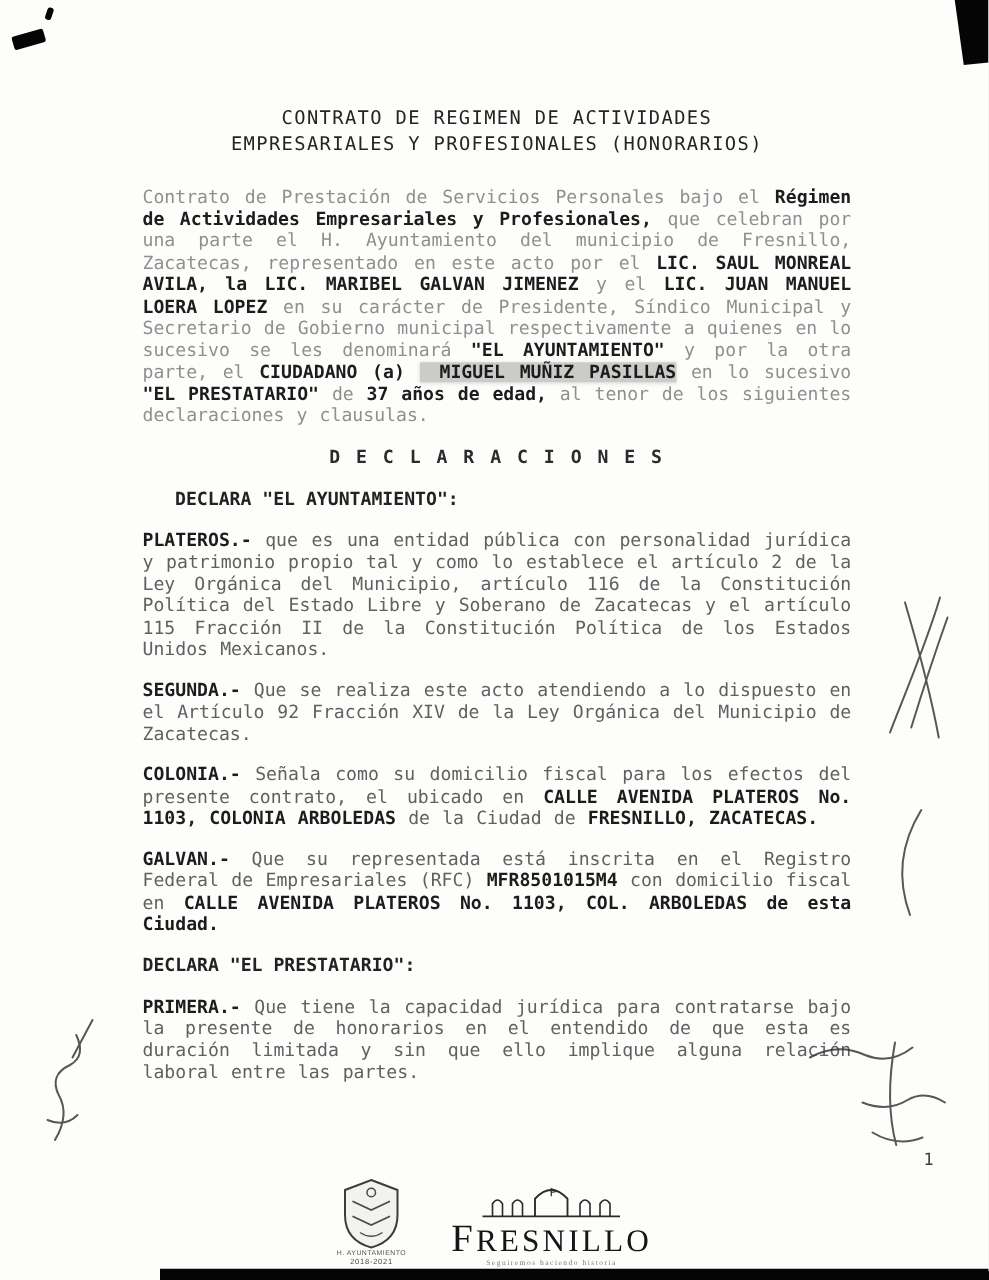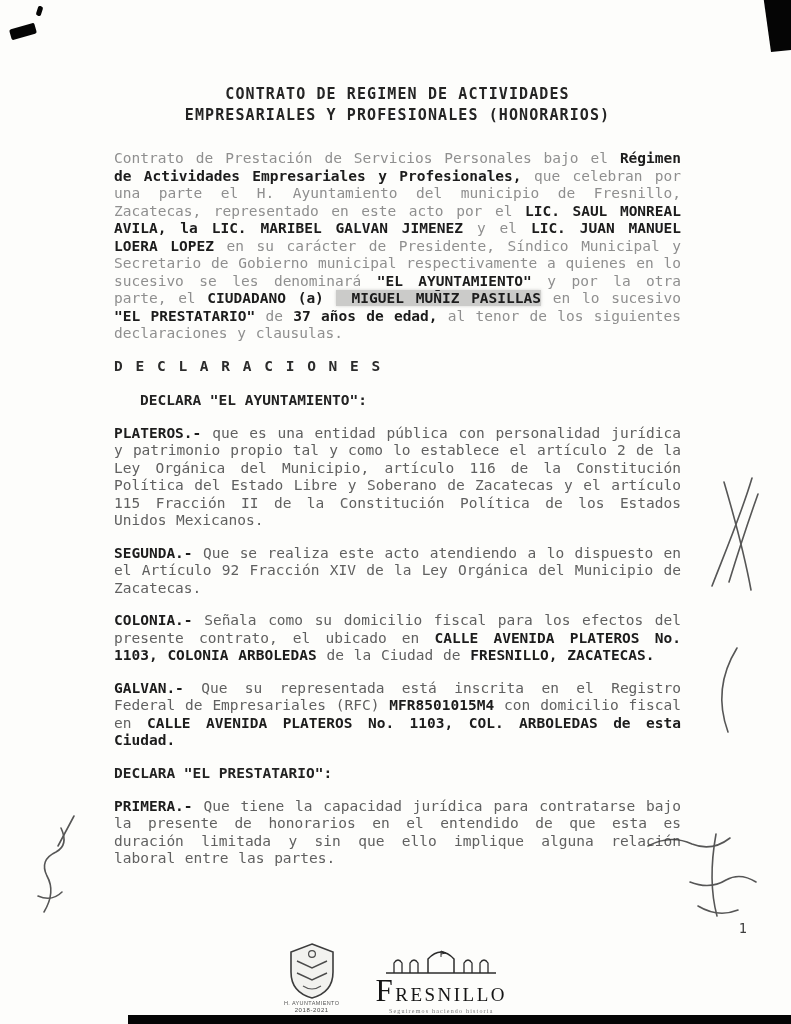--- a/index.html
+++ b/index.html
@@ -4,49 +4,49 @@
 <style>
   html,body{margin:0;padding:0;background:#e9e9e9;}
   .page{
     position:relative;width:791px;height:1024px;margin:0 auto;
     background:#fdfdfb;overflow:hidden;
     font-family:"DejaVu Sans Mono","Liberation Mono",monospace;
     display:flex;flex-direction:column;box-sizing:border-box;
   }
   .content{padding:84px 110px 0 114px;}
   .title{
-    font-size:15px;font-weight:700;color:#242424;text-align:center;
+    font-size:15px;font-weight:400;color:#242424;text-align:center;
     letter-spacing:1.1px;line-height:21px;margin:0 0 24px 0;
   }
   .para{
     font-size:14.5px;line-height:17.5px;text-align:justify;
     margin:0 0 15px 0;color:#606060;word-spacing:1px;
   }
   .intro{color:#8f8f8f;}
   .b{font-weight:700;color:#1c1c1c;}
   .hl{background:rgba(128,128,128,0.40);box-shadow:0 0 3px rgba(128,128,128,0.35);padding-left:16px;}
   .decl-heading{
-    font-size:14.5px;font-weight:700;color:#2b2b2b;text-align:left;
+    font-size:14.5px;font-weight:700;color:#2b2b2b;text-align:center;
     letter-spacing:2px;margin:8px 0 18px 0;
   }
   .declares{
     font-size:14.5px;font-weight:700;color:#222;
     margin:2px 0 17px 0;padding-left:26px;
   }
   
   .footer{
     margin-top:auto;position:relative;display:flex;justify-content:center;
     align-items:flex-end;gap:36px;padding:0 0 10px 0;min-height:96px;
   }
   .page-number{position:absolute;right:44px;top:2px;font-size:13.5px;color:#3e3e3e;}
   .seal{display:flex;flex-direction:column;align-items:center;line-height:1.2;}
   .seal-caption{font-size:5.5px;color:#555;letter-spacing:.4px;font-family:"Liberation Sans",sans-serif;}
   .seal-years{font-size:6px;color:#444;letter-spacing:.6px;font-family:"Liberation Sans",sans-serif;}
   .fresnillo{display:flex;flex-direction:column;align-items:center;font-family:"Liberation Serif",serif;}
-  .fres-word{font-size:19px;letter-spacing:2.5px;color:#151515;line-height:1;}
+  .fres-word{font-size:25px;letter-spacing:2.5px;color:#151515;line-height:1;}
   .fres-word::first-letter{font-size:31px;}
   .fres-tagline{font-size:6px;color:#787878;letter-spacing:1.2px;margin-top:2px;}
   
   .artifact{position:absolute;background:#050505;}
   .art-top-left{left:10px;top:26px;width:26px;height:11px;transform:rotate(-16deg);border-radius:2px;}
   .art-top-left-tick{left:37px;top:6px;width:5px;height:10px;transform:rotate(18deg);border-radius:2px;}
   .art-top-right{right:0;top:0;width:40px;height:52px;clip-path:polygon(32% 0,100% 0,100% 96%,50% 100%);}
   .art-bottom-bar{left:128px;right:0;bottom:0;height:9px;}
   .ink-overlay{position:absolute;left:0;top:0;pointer-events:none;}
 </style>

